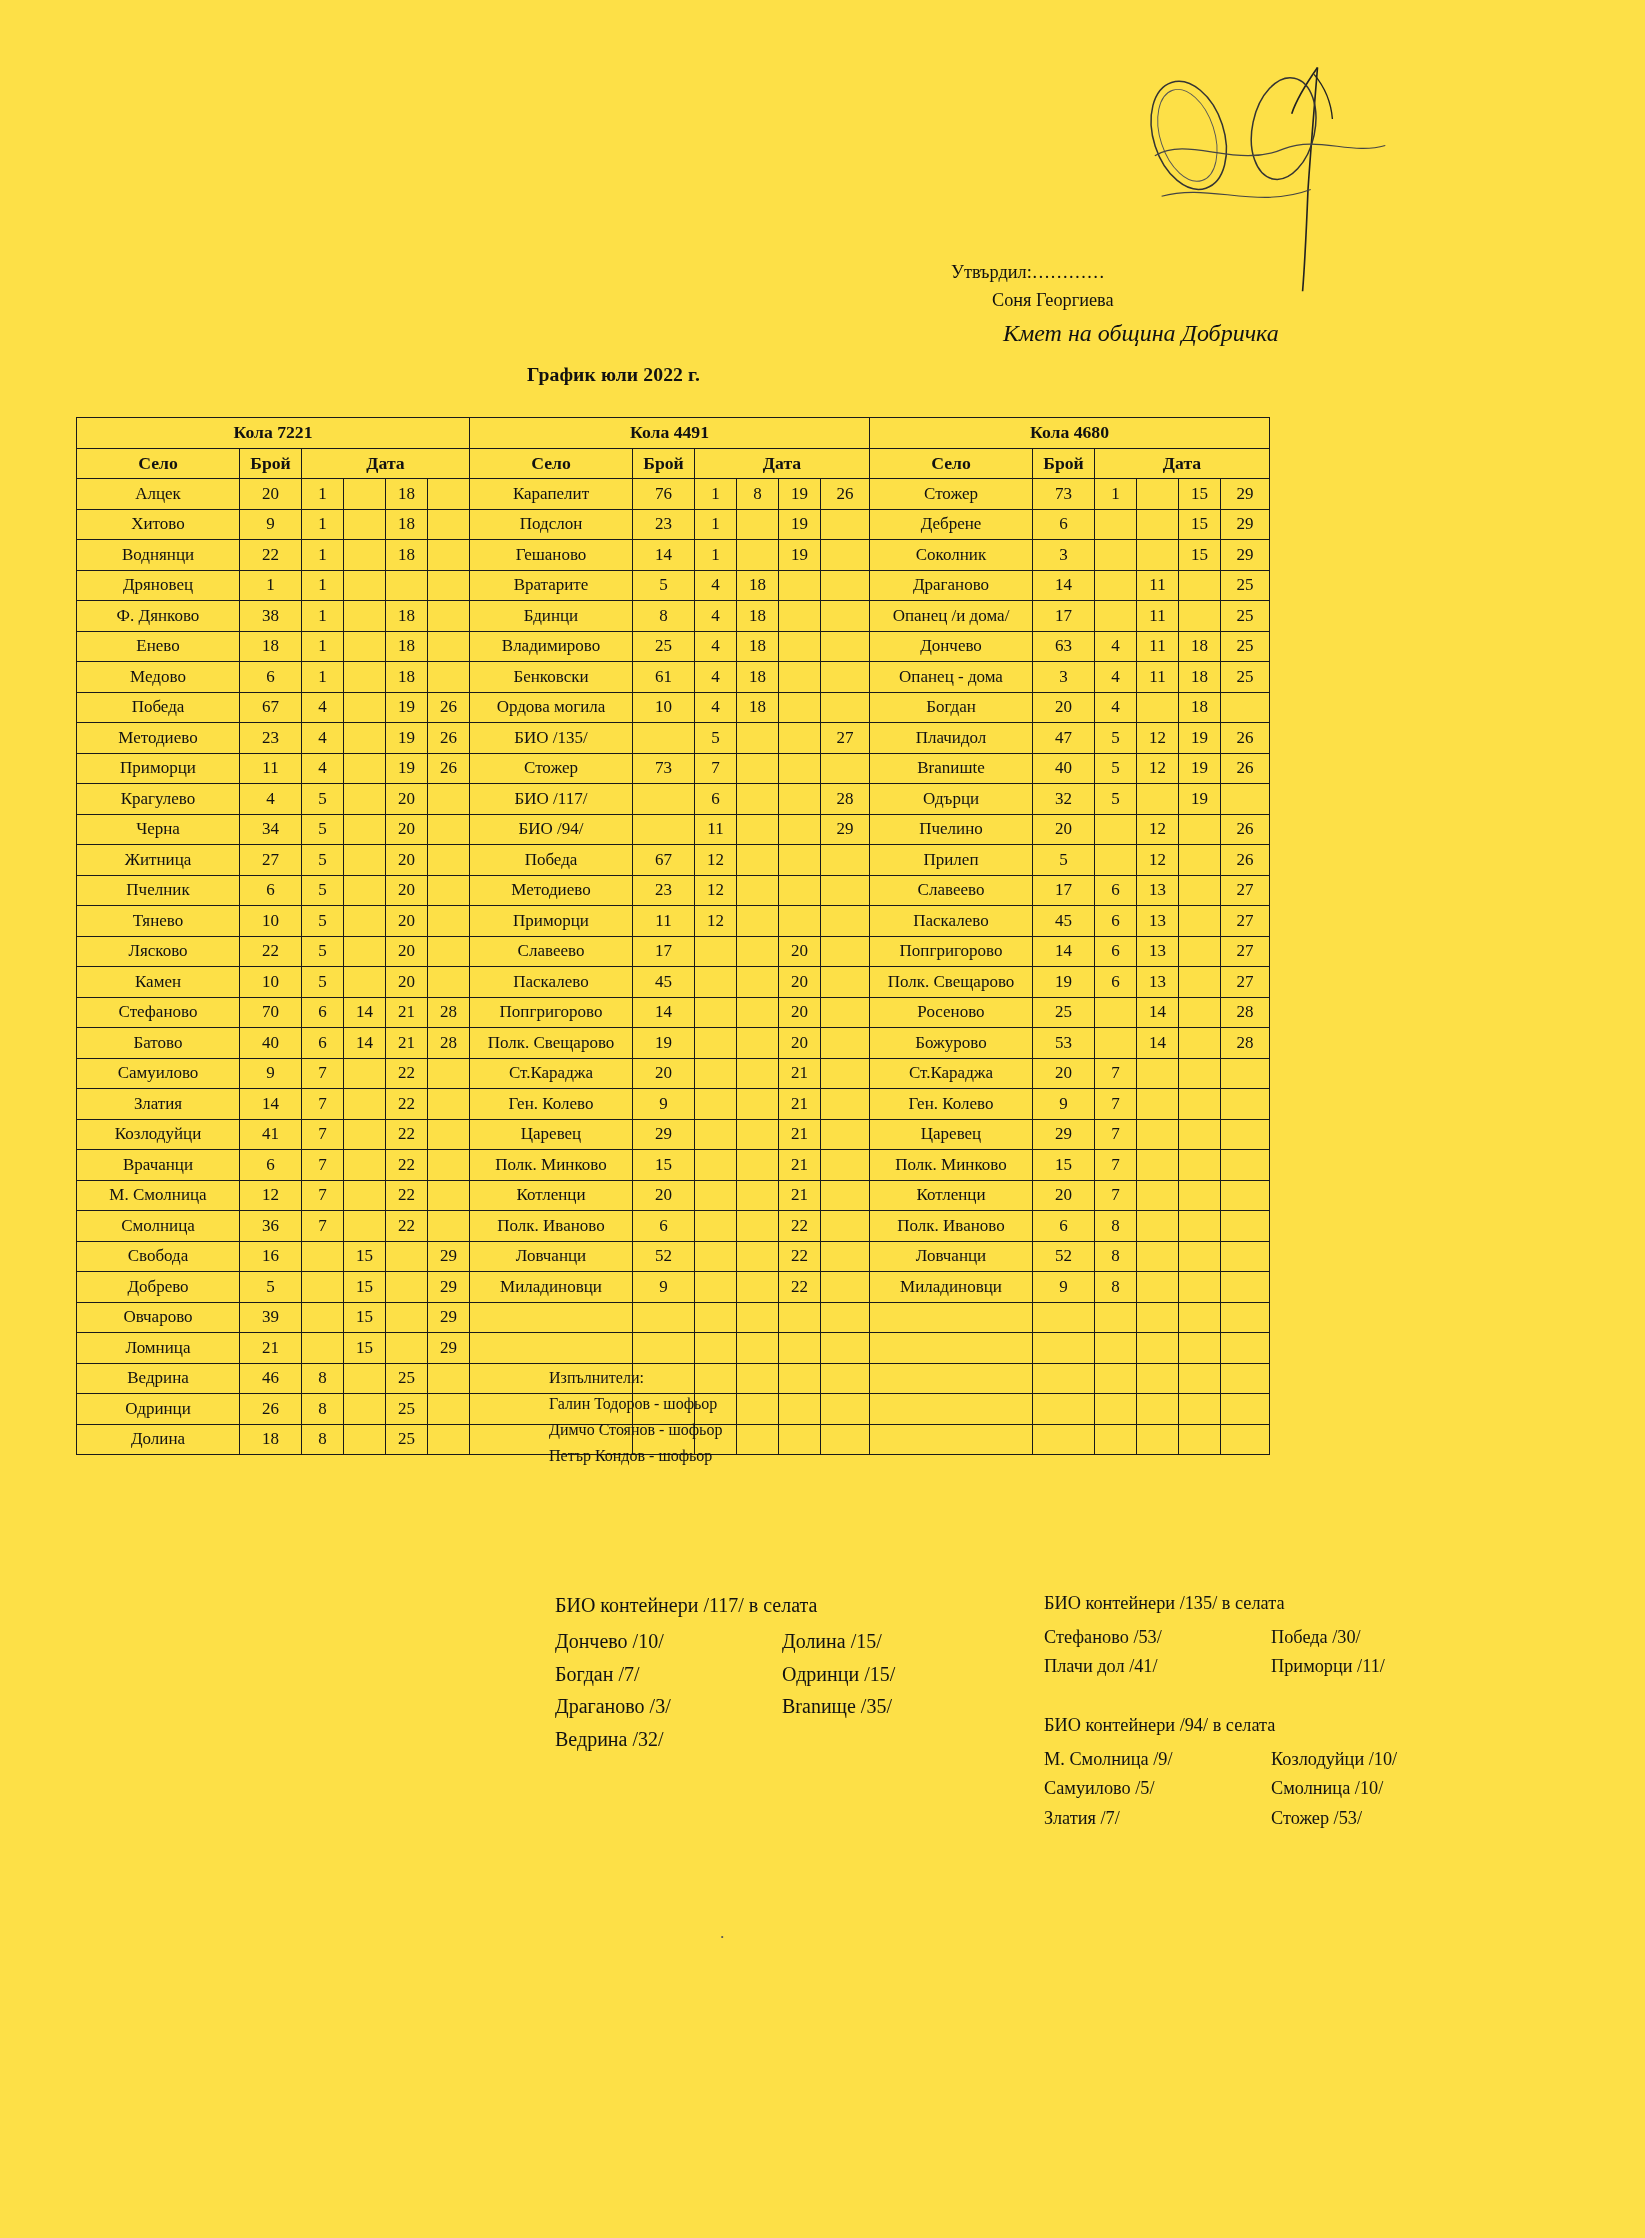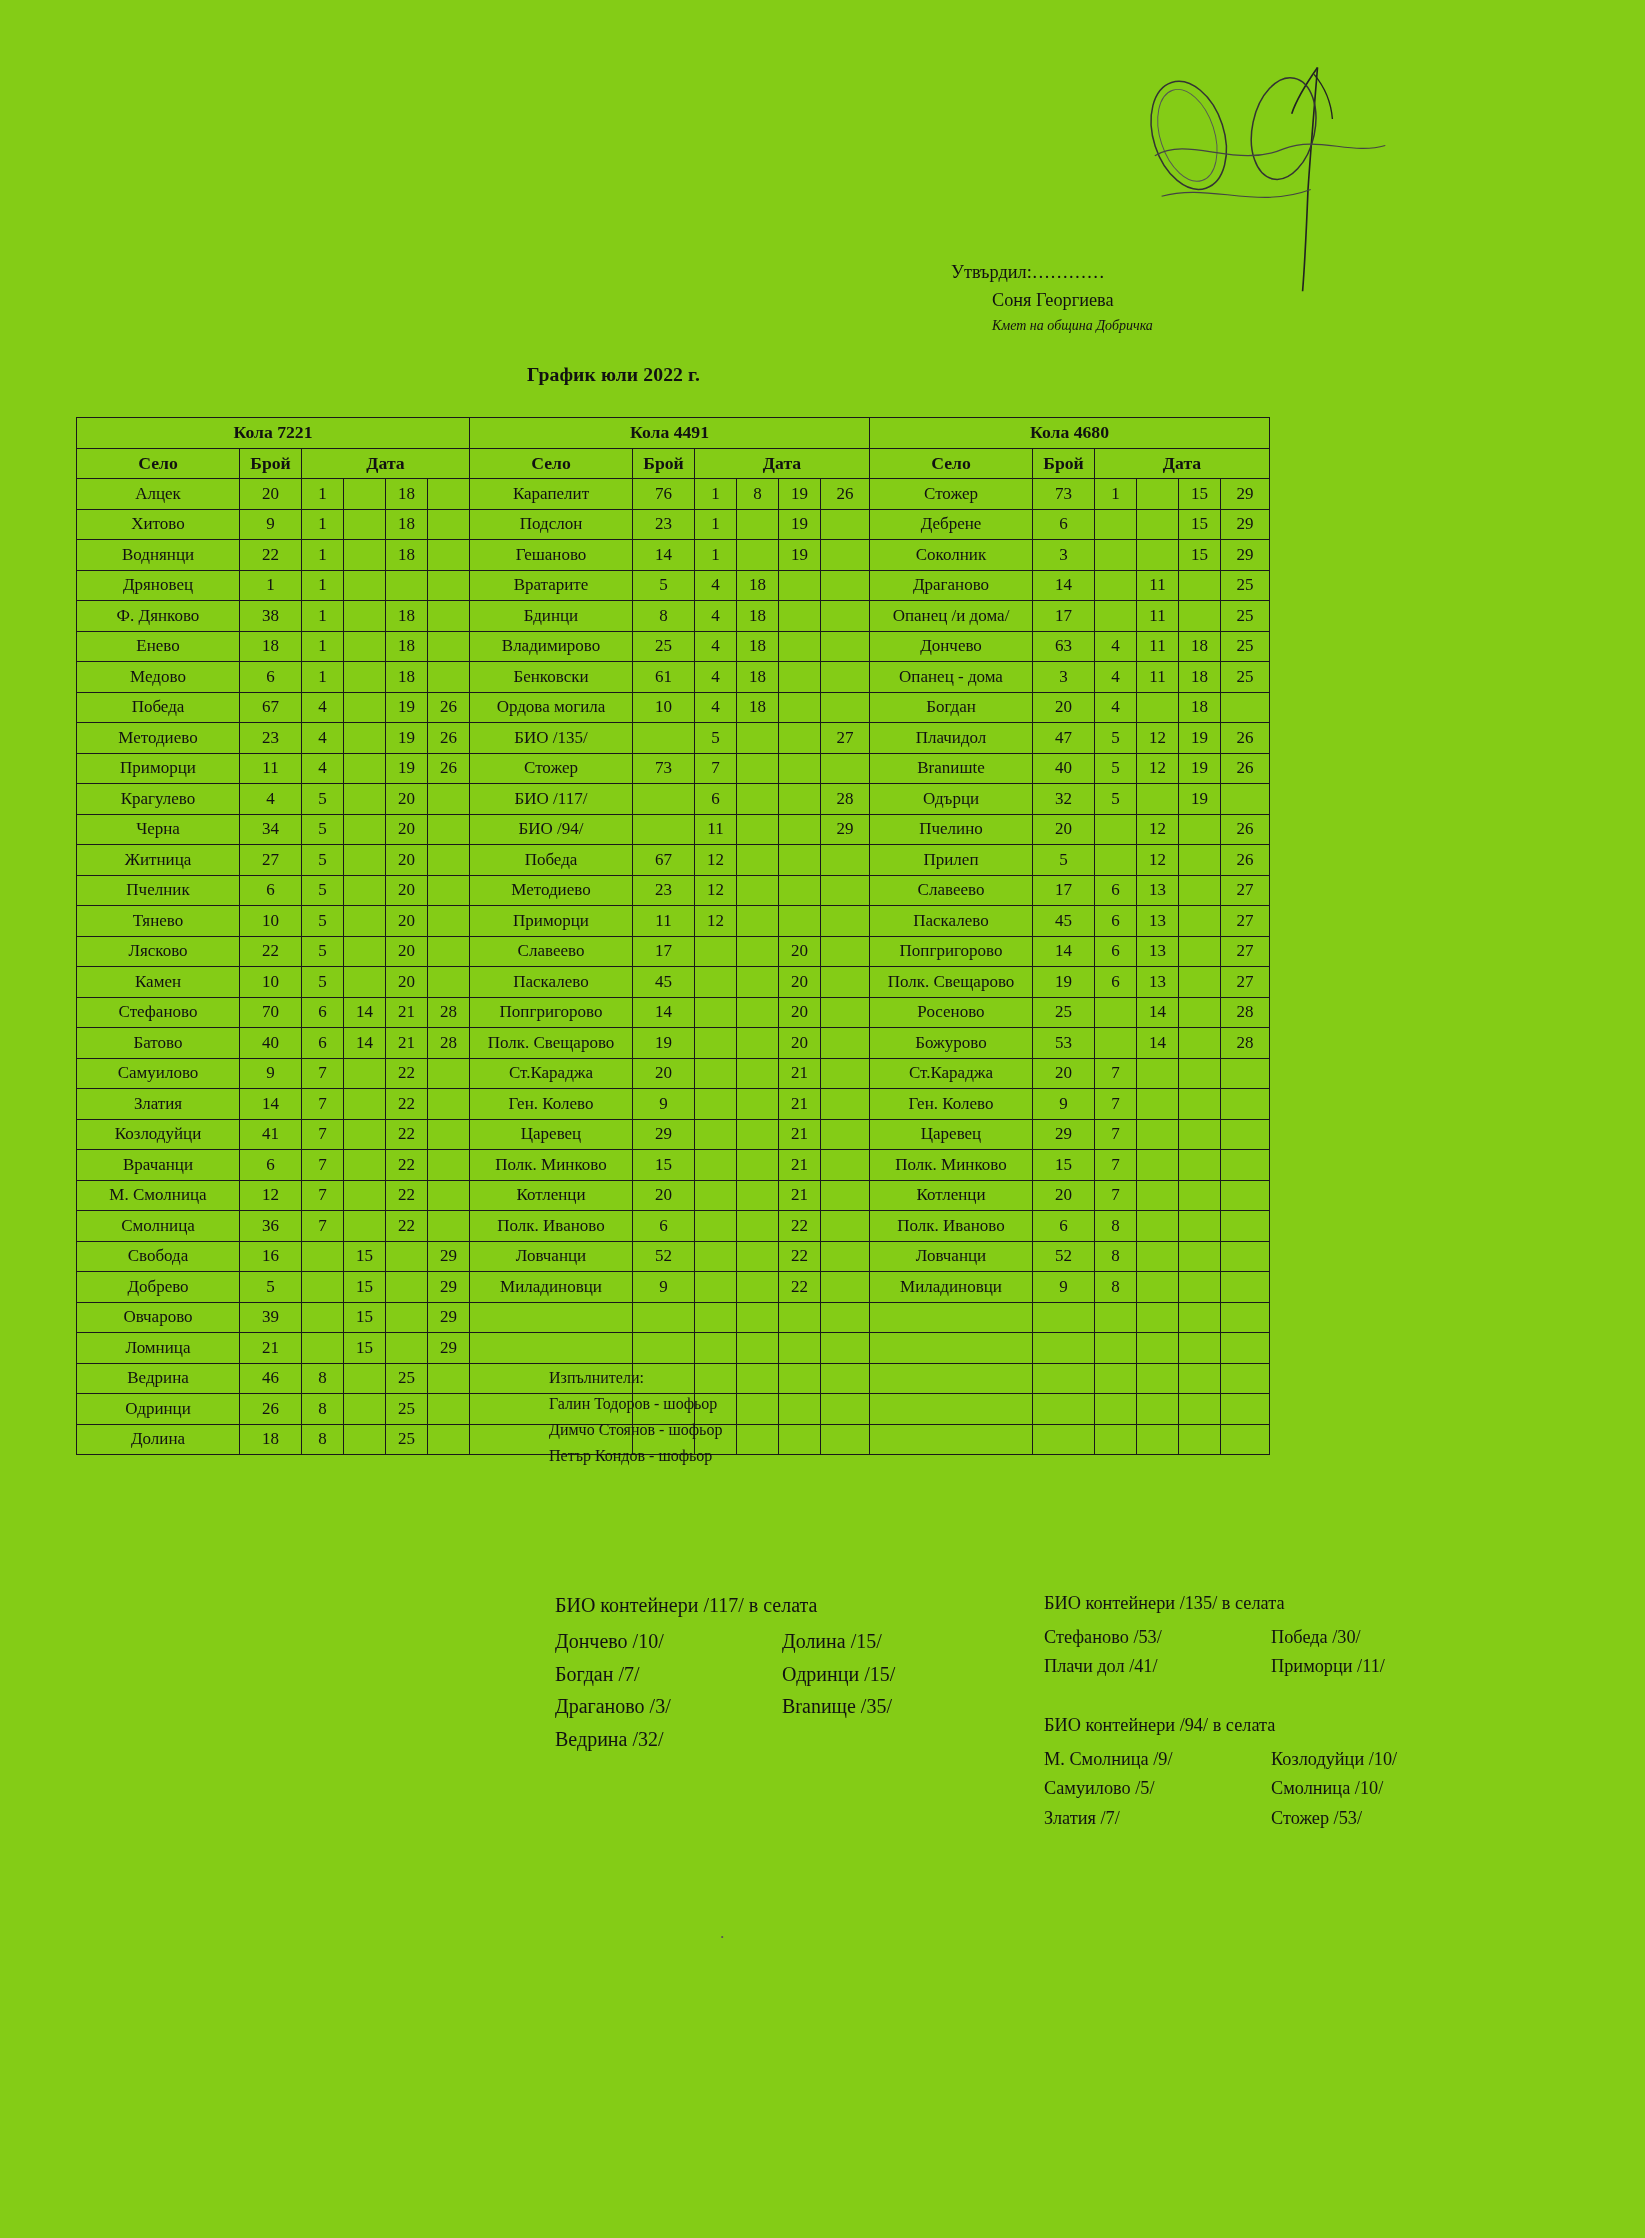--- a/index.html
+++ b/index.html
@@ -11,44 +11,44 @@
     width: 1646px;
     height: 2239px;
     position: relative;
     font-family: "Liberation Serif", serif;
     color: #111;
     overflow: hidden;
   }
   .page {
     position: absolute;
     inset: 0;
-    background: #84cc16;
+    background: #fde047;
     text-decoration: underline;
   }
 
   
   .approve-block {
     position: absolute;
     left: 951px;
     top: 258px;
     width: 475px;
     font-size: 18.3px;
     line-height: 1.55;
   }
   .approve-line {
     white-space: nowrap;
   }
   .approve-name {
     margin-left: 41px;
     font-size: 18.3px;
   }
   .approve-role {
-    margin-left: 41px;
+    margin-left: 52px;
     font-style: italic;
-    font-size: 14px;
+    font-size: 24px;
   }
 
   .sig-scribble {
     position: absolute;
     left: 1114px;
     top: 54px;
     width: 285px;
     height: 244px;
     pointer-events: none;
   }

